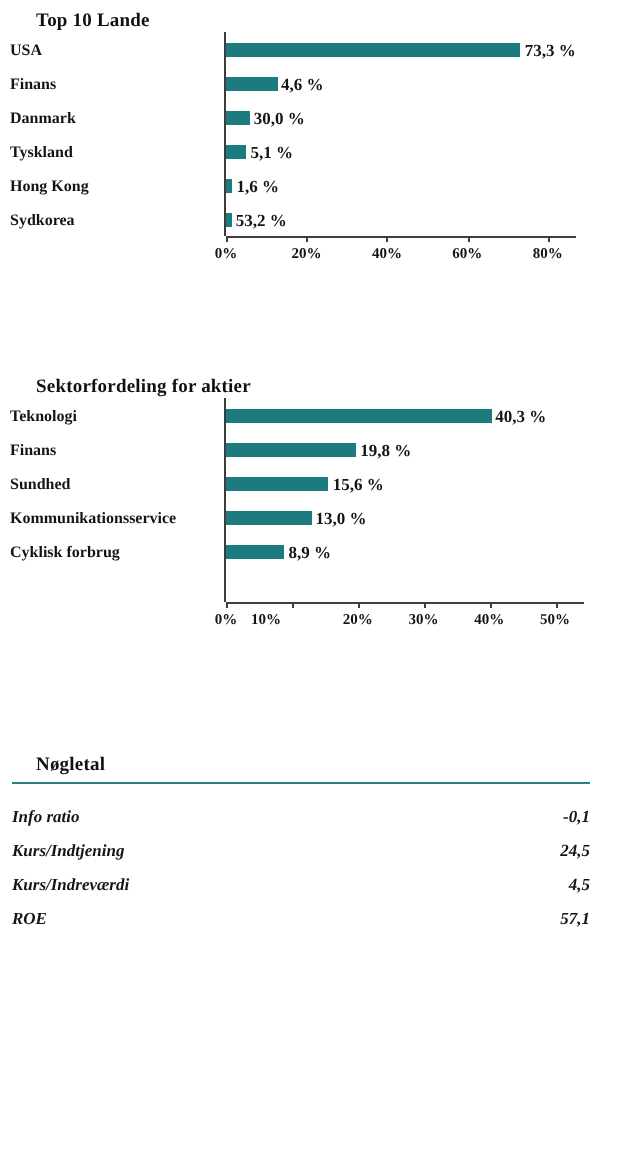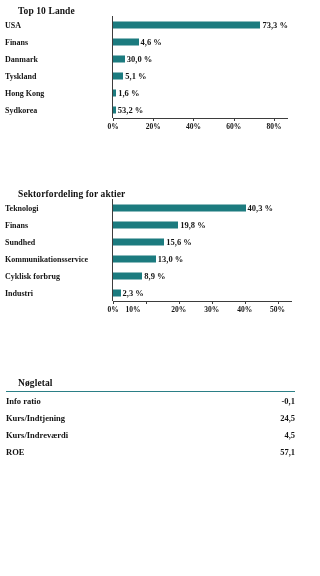--- a/index.html
+++ b/index.html
@@ -107,25 +107,26 @@
   }
 
   .axis-labels { position: absolute; left: 0; right: 0; height: 14px; }
 
   
   .kf-table { margin: 4px 6px 0 6px; }
 
   .kf-row {
     display: flex;
     justify-content: space-between;
-    align-items: flex-start;
+    align-items: flex-end;
     height: 17px;
     font-size: 8.5px;
     font-weight: bold;
     color: #141414;
+    font-style: italic;
   }
 
   .kf-label { white-space: nowrap; }
   .kf-value { white-space: nowrap; }
 </style>
 </head>
 <body>
 
 <div class="panel" style="top:6px;">
   <div class="section-title">Top 10 Lande</div>
@@ -200,25 +201,20 @@
         </div>
         <div class="row">
           <span class="row-label">Kommunikationsservice</span>
           <div class="bar" style="left: 108px; width: 42.7818px; background: rgb(28, 123, 127);"></div>
           <span class="bar-value" style="left: 150.782px;">13,0 %</span>
         </div>
         <div class="row">
           <span class="row-label">Cyklisk forbrug</span>
           <div class="bar" style="left: 108px; width: 29.2891px; background: rgb(28, 123, 127);"></div>
           <span class="bar-value" style="left: 137.289px;">8,9 %</span>
-        </div>
-        <div class="row">
-          <span class="row-label">Industri</span>
-          <div class="bar" style="left: 108px; width: 7.56909px; background: rgb(28, 123, 127);"></div>
-          <span class="bar-value" style="left: 115.569px;">2,3 %</span>
         </div>
         <div class="axis-line" style="left: 107px; top: 0px; height: 102px; background: rgb(61, 61, 61);"></div>
       </div>
       <div class="axis-labels" style="position: relative; margin-left: 6px; height: 16px;">
         <div class="axis-x" style="left: 107px; top: 0px; width: 178.545px; background: rgb(61, 61, 61);"></div>
         <div class="tick" style="left: 107px; top: 0px; background: rgb(61, 61, 61);"></div>
         <div class="tick-label" style="left: 107px;">0%</div>
         <div class="tick" style="left: 139.909px; top: 0px; background: rgb(61, 61, 61);"></div>
         <div class="tick-label" style="left: 127px;">10%</div>
         <div class="tick" style="left: 172.818px; top: 0px; background: rgb(61, 61, 61);"></div>

